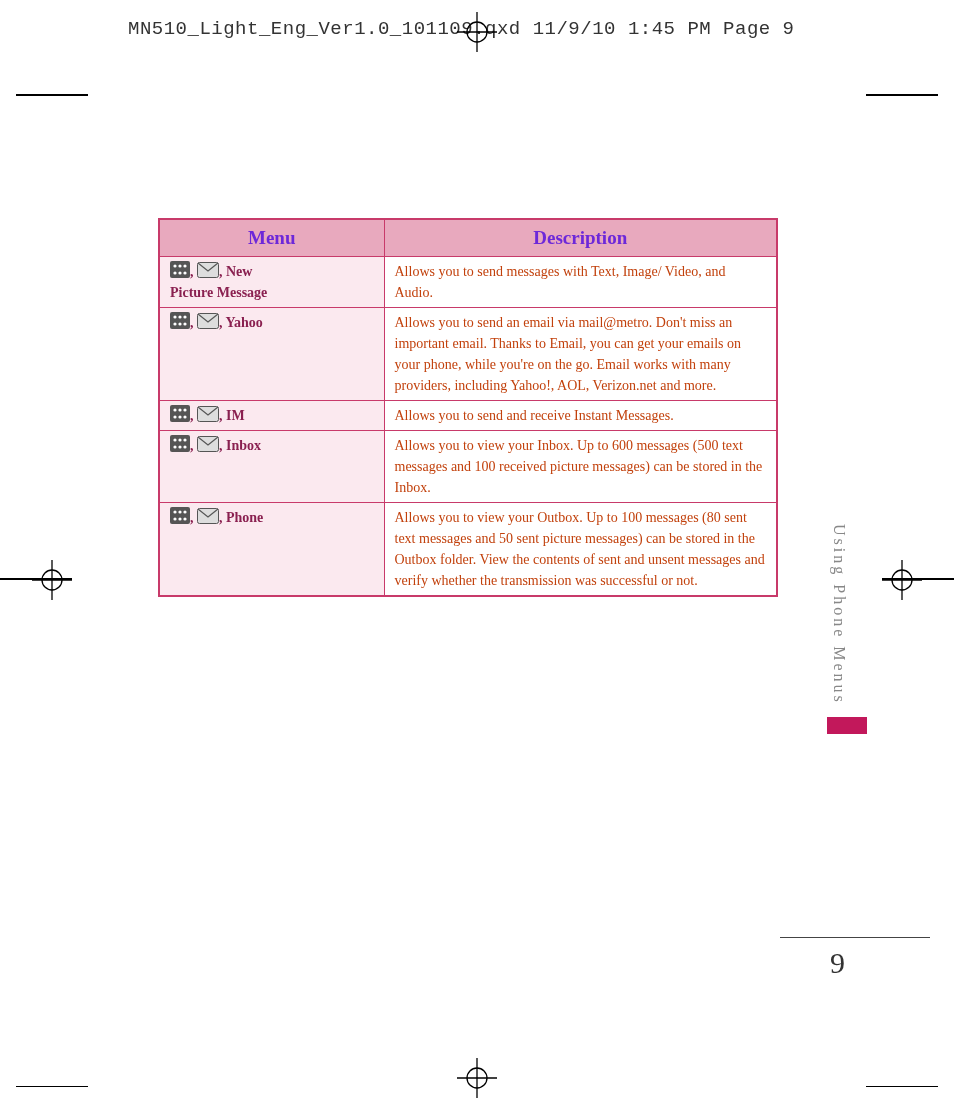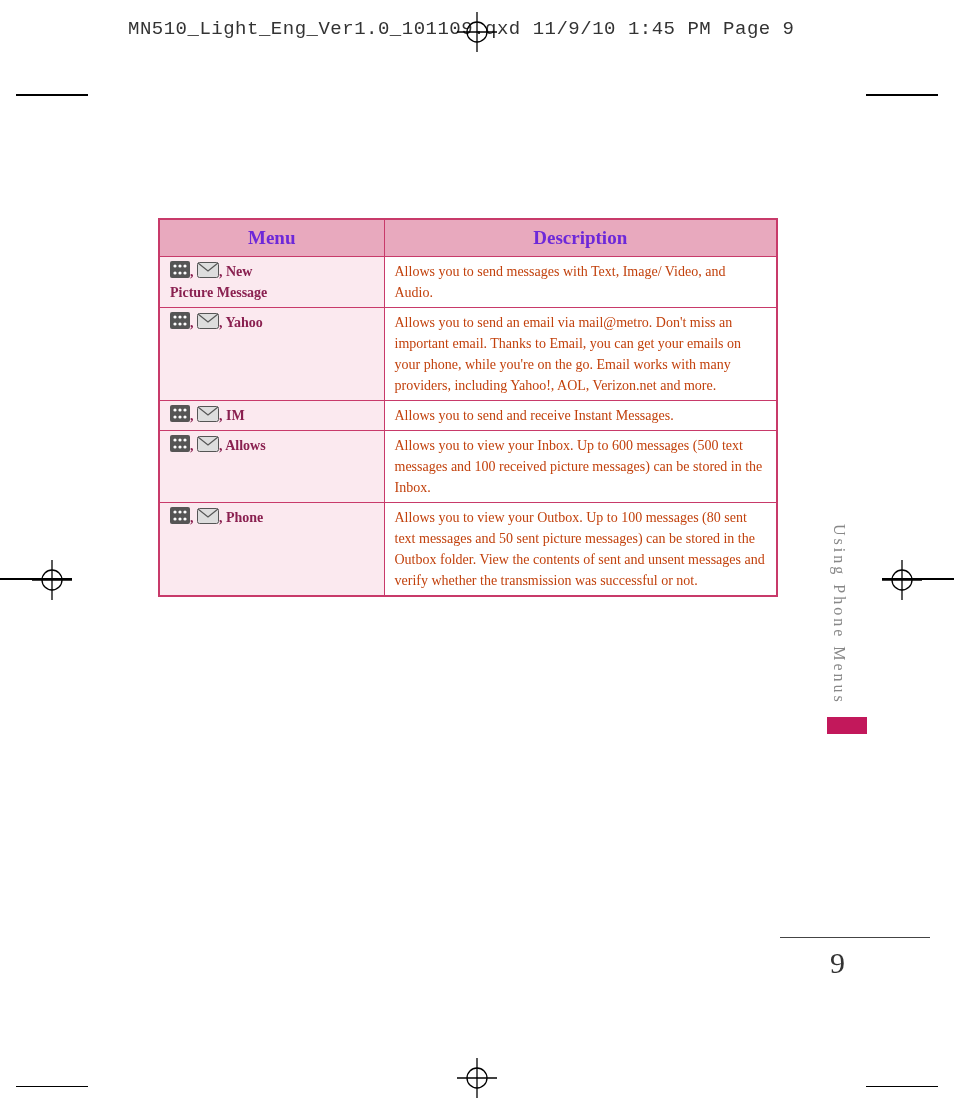--- a/index.html
+++ b/index.html
@@ -256,21 +256,21 @@
                 <circle cx="15" cy="5" r="1.6" fill="#fff"></circle>
                 <circle cx="5" cy="12" r="1.6" fill="#fff"></circle>
                 <circle cx="10" cy="12" r="1.6" fill="#fff"></circle>
                 <circle cx="15" cy="12" r="1.6" fill="#fff"></circle>
               </svg>
           </span><span>, </span><span class="icon-box">
             <svg width="22" height="16">
                 <rect x="0.5" y="0.5" width="21" height="15" rx="2" fill="#ddd" stroke="#555"></rect>
                 <polyline points="1,1 11,9 21,1" fill="none" stroke="#555" stroke-width="1.2"></polyline>
               </svg>
-          </span><span>, </span><span>Allows</span>
+          </span><span>, </span><span>Inbox</span>
         </td>
         <td class="desc-col">Allows you to view your Inbox. Up to 600 messages (500 text messages and 100 received picture messages) can be stored in the Inbox.</td>
       </tr>
 
       <tr>
         <td class="menu-col">
           <span class="icon-box">
             <svg width="20" height="17">
                 <rect x="0" y="0" width="20" height="17" rx="2" fill="#555"></rect>
                 <circle cx="5" cy="5" r="1.6" fill="#fff"></circle>

